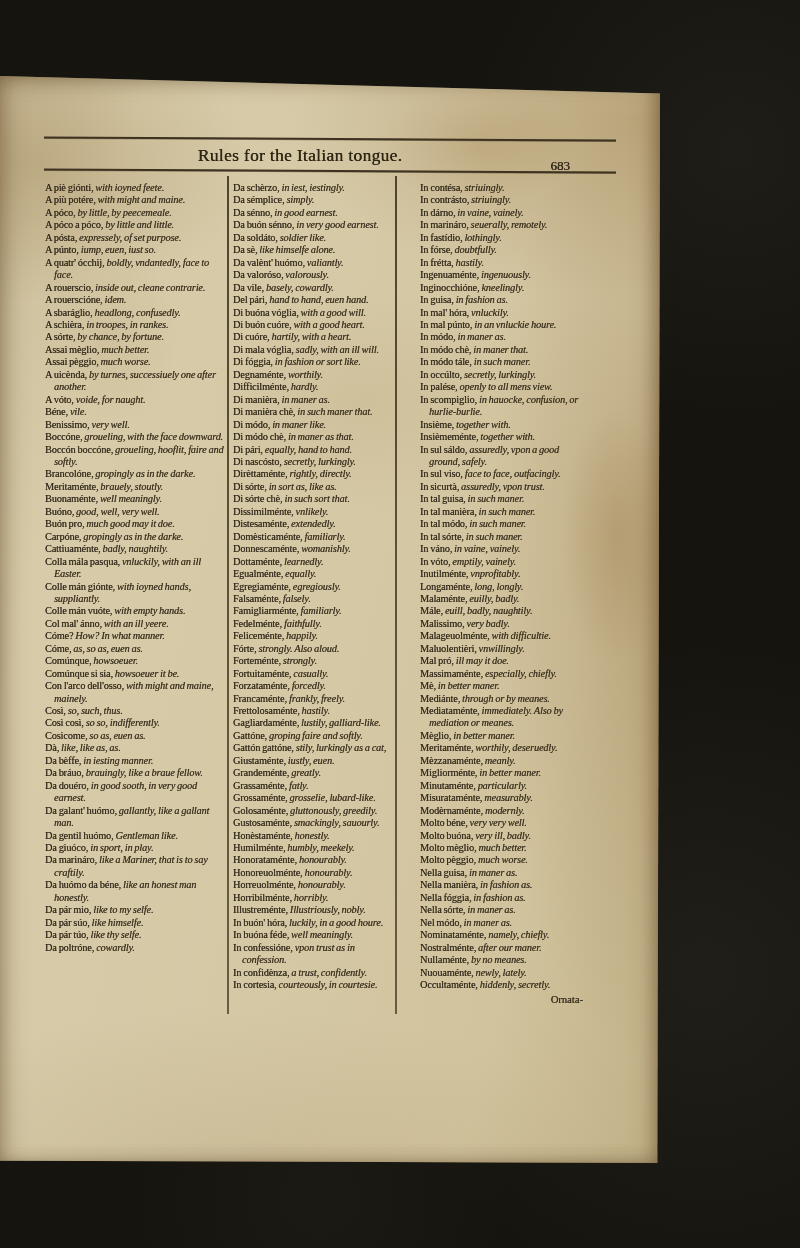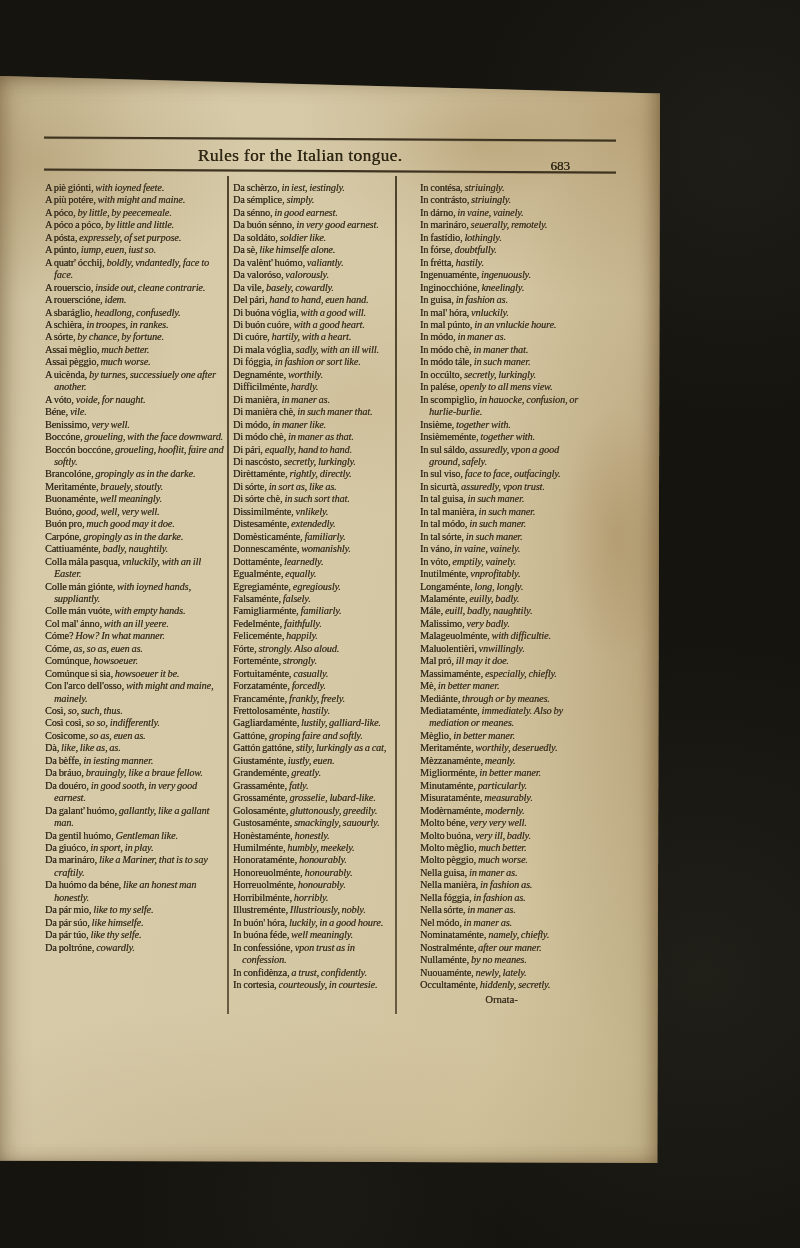--- a/index.html
+++ b/index.html
@@ -47,21 +47,21 @@
   .col-1{left:45px;width:179px;}
   .col-2{left:233px;width:161px;}
   .col-3{left:420px;width:169px;}
   .vdiv{position:absolute;top:100px;height:838px;width:1.5px;
     background:linear-gradient(to bottom, rgba(58,46,26,0.85), rgba(58,46,26,0.7));}
   .vdiv-1{left:227px;}
   .vdiv-2{left:395px;}
   .entry{text-indent:-9px;padding-left:9px;word-spacing:-0.5px;letter-spacing:-0.1px;}
   .lemma{font-style:normal;}
   .gloss{font-style:italic;color:#3d3320;}
-  .catchword{text-align:center;padding-right:6px;margin-top:3px;font-size:10.6px;
+  .catchword{text-align:right;padding-right:6px;margin-top:3px;font-size:10.6px;
     color:#352b1c;text-shadow:0.25px 0 0 rgba(52,43,28,0.8);}
 </style>
 </head>
 <body>
 
 <div class="scene">
   <div class="page">
     <div class="stain stain-a"></div>
     <div class="stain stain-b"></div>
     <div class="stain stain-c"></div>

